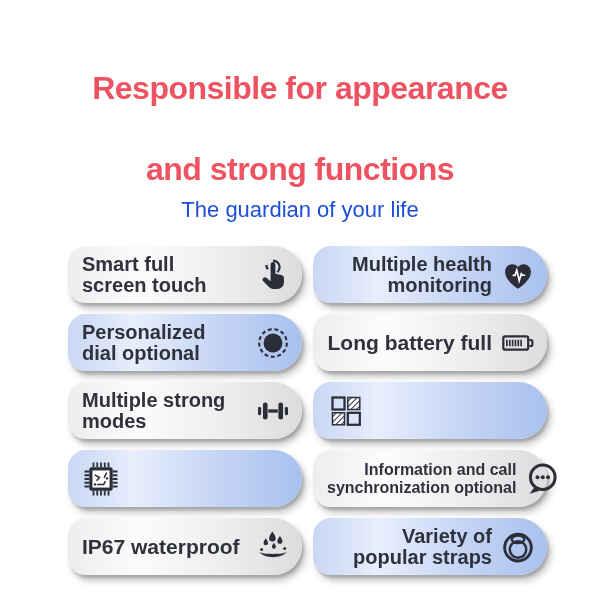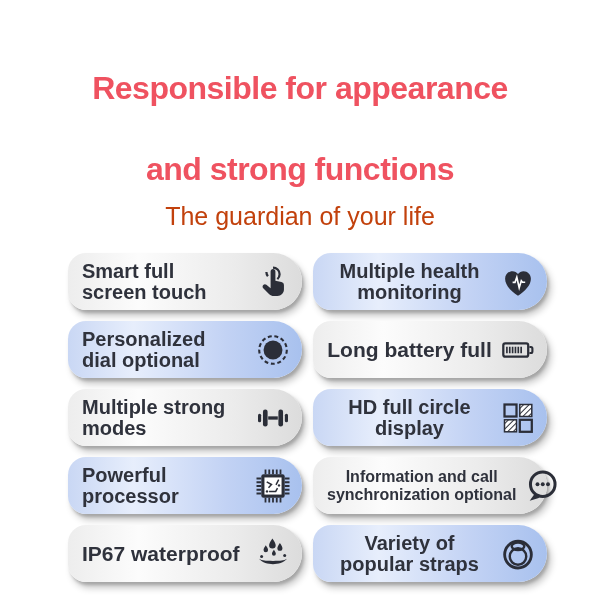--- a/index.html
+++ b/index.html
@@ -6,22 +6,22 @@
   .page{
     position:relative;width:600px;height:600px;background:#ffffff;overflow:hidden;
     font-family:"Liberation Sans", sans-serif;
   }
   .title{
     margin:0;padding-top:25px;text-align:center;
     color:#ef5260;font-weight:bold;font-size:32px;line-height:36px;letter-spacing:-0.5px;
   }
   .title span{display:block;margin-top:45px;}
   .subtitle{
-    margin-top:15px;text-align:center;color:#c2410c;
-    font-size:25px;font-weight:400;line-height:29px;
+    margin-top:8px;text-align:center;color:#1d4ed8;
+    font-size:22px;font-weight:400;line-height:29px;
   }
   .grid{
     margin-top:22px;
     display:grid;
     grid-template-columns:234px 234px;
     column-gap:15px;row-gap:25px;
     grid-auto-rows:57px;
     padding-left:68px;
     gap:11px;
   }
@@ -35,21 +35,21 @@
     background:linear-gradient(to right,#ededed 0%,#fcfcfc 30%,#ececec 70%,#dcdcdc 100%);
   }
   .pill.blue{
     background:linear-gradient(to right,#c9d7f4 0%,#e7eefc 28%,#c2d2f4 68%,#a8c1ee 100%);
   }
   .pill-text{
     flex:1;color:#2f323c;font-weight:bold;font-size:20px;line-height:21px;white-space:nowrap;
   }
   .pill-text span{display:block;}
   .pill.align-left  .pill-text{text-align:left;}
-  .pill.align-right .pill-text{text-align:center;margin-right:7px;}
+  .pill.align-right .pill-text{text-align:right;margin-right:7px;}
   .pill.small .pill-text{font-size:16px;line-height:18px;}
   .pill.single .pill-text{font-size:21px;}
   .pill-icon{flex:0 0 auto;width:37px;height:37px;display:flex;align-items:center;justify-content:center;}
   .pill-icon svg{width:36px;height:36px;display:block;}
 </style>
 </head>
 <body>
 
 <div class="page">
 
@@ -126,45 +126,37 @@
           <rect x="2" y="9.2" width="2.1" height="5.6" rx="1"></rect>
           <rect x="19.9" y="9.2" width="2.1" height="5.6" rx="1"></rect>
           <rect x="5.3" y="6.3" width="3.1" height="11.4" rx="1.5"></rect>
           <rect x="15.6" y="6.3" width="3.1" height="11.4" rx="1.5"></rect>
           <rect x="8.8" y="10.9" width="6.4" height="2.2"></rect>
         </svg>
       </span>
     </div>
 
     <div class="pill blue align-right">
-      <div class="pill-text">
-        <span>HD full circle</span>
-        <span>display</span>
-      </div>
       <span class="pill-icon">
         <svg viewBox="0 0 24 24">
           <defs>
             <pattern id="hatch" patternUnits="userSpaceOnUse" width="2.6" height="2.6" patternTransform="rotate(45)">
               <rect width="2.6" height="2.6" fill="#ffffff"></rect>
               <line x1="0" y1="0" x2="0" y2="2.6" stroke="#2b2e38" stroke-width="1.3"></line>
             </pattern>
           </defs>
           <rect x="3" y="3" width="8" height="8" fill="none" stroke="#2b2e38" stroke-width="1.5"></rect>
           <rect x="13.2" y="3" width="8" height="8" fill="url(#hatch)" stroke="#2b2e38" stroke-width="1"></rect>
           <rect x="3" y="13.2" width="8" height="8" fill="url(#hatch)" stroke="#2b2e38" stroke-width="1"></rect>
           <rect x="13.2" y="13.2" width="8" height="8" fill="none" stroke="#2b2e38" stroke-width="1.5"></rect>
         </svg>
       </span>
     </div>
 
     <div class="pill blue align-left">
-      <div class="pill-text">
-        <span>Powerful</span>
-        <span>processor</span>
-      </div>
       <span class="pill-icon">
         <svg viewBox="0 0 24 24">
           <path d="M7 1v3.2M9.5 1v3.2M12 1v3.2M14.5 1v3.2M17 1v3.2M7 19.8V23M9.5 19.8V23M12 19.8V23M14.5 19.8V23M17 19.8V23M1 7h3.2M1 9.5h3.2M1 12h3.2M1 14.5h3.2M1 17h3.2M19.8 7H23M19.8 9.5H23M19.8 12H23M19.8 14.5H23M19.8 17H23" stroke="#2b2e38" stroke-width="1.2"></path>
           <rect x="4.2" y="4.2" width="15.6" height="15.6" rx="1.5" fill="#2b2e38"></rect>
           <rect x="6.3" y="6.3" width="11.4" height="11.4" fill="#ffffff"></rect>
           <path d="M7.8 9.2l3.2 1.8-2 2.2M15.8 7.8l-1.8 3.4M9.4 15.6h4.4l1.2-2.2" fill="none" stroke="#2b2e38" stroke-width="1"></path>
           <circle cx="8" cy="15.6" r="0.8" fill="#2b2e38"></circle>
           <circle cx="16" cy="11.6" r="0.8" fill="#2b2e38"></circle>
         </svg>
       </span>

